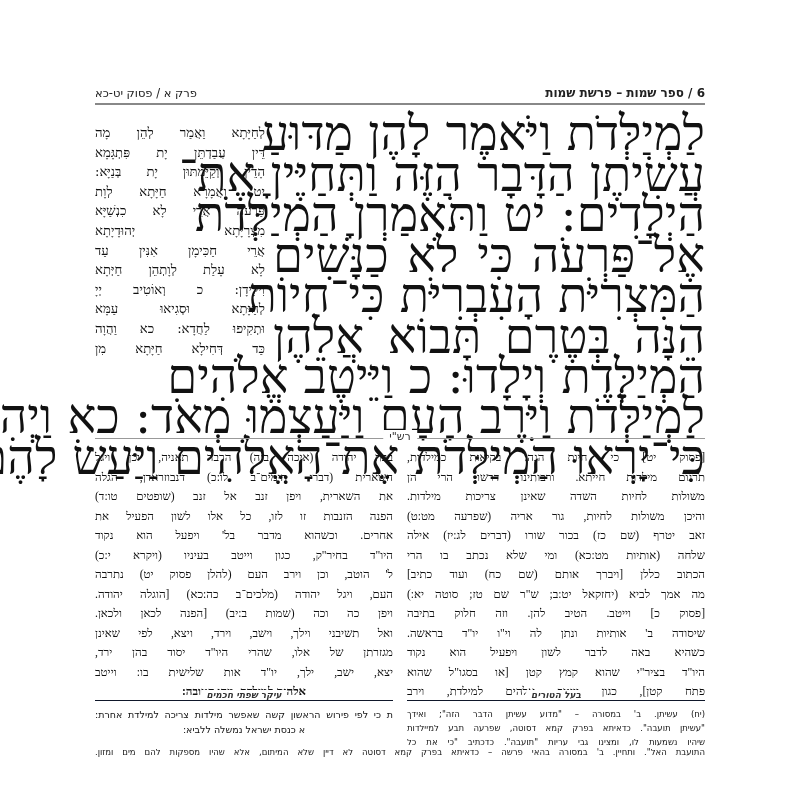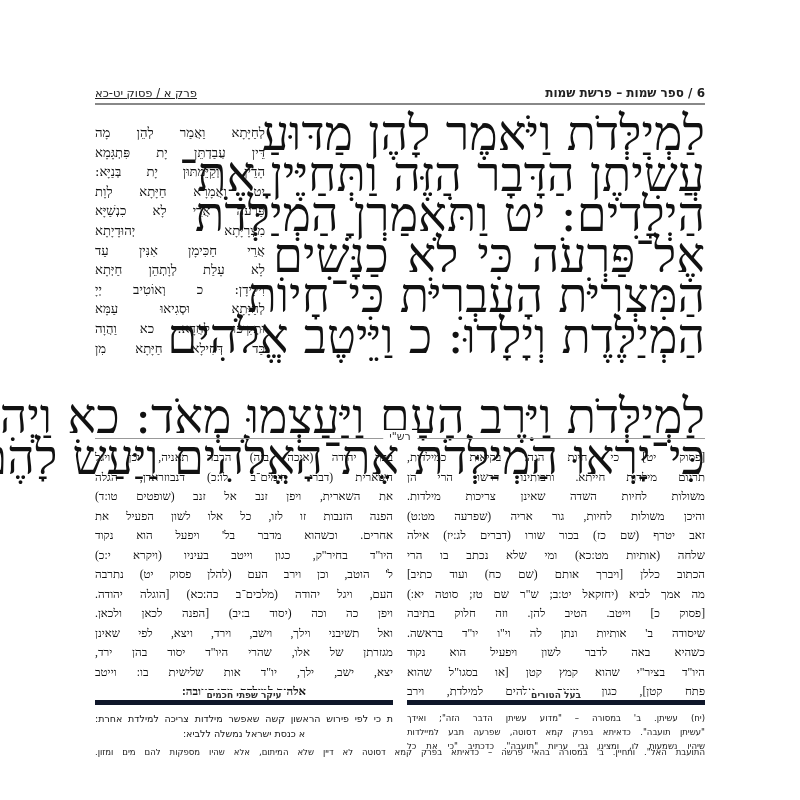--- a/index.html
+++ b/index.html
@@ -1,34 +1,34 @@
 <!DOCTYPE html>
 <html><head>
 <meta charset="utf-8">
 <style>
   html, body { margin:0; padding:0; background:#ffffff; }
   body { width:800px; height:800px; position:relative; overflow:hidden; color:#111; font-family:"DejaVu Serif", serif; }
   .page { position:absolute; left:95px; top:80px; width:610px; height:680px; direction:rtl; }
   .header { position:absolute; top:0; left:0; right:0; height:20px; display:flex; justify-content:space-between; align-items:flex-end; font-family:"DejaVu Sans", sans-serif; font-size:12px; font-weight:bold; color:#222; }
-  .header .left-h { font-weight:normal; font-size:11.5px;text-decoration:underline; }
+  .header .left-h { font-weight:normal; font-size:11.5px; }
   .header-rule { position:absolute; top:23px; left:0; right:0; height:2px; background:#888; }
   .torah { position:absolute; top:33px; right:0; width:432px; font-size:48px; line-height:40.5px; text-align:justify; text-align-last:justify; font-family:"DejaVu Serif", serif; }
   .torah .line { display:block; white-space:nowrap; text-align:justify; text-align-last:justify; }
   .onkelos { position:absolute; top:35px; left:0; width:170px; font-size:13.2px; line-height:19.6px; font-family:"DejaVu Serif", serif;margin-top:8px; }
   .onkelos .line { display:block; white-space:nowrap; text-align:justify; text-align-last:justify; }
   .divider { position:absolute; left:0; right:0; height:1px; background:#999; }
   .divlabel { position:absolute; left:50%; transform:translateX(-50%); background:#fff; padding:0 6px; font-size:11px; font-family:"DejaVu Sans", sans-serif; color:#333; top:-8px; }
   .rashi { position:absolute; top:368px; left:0; right:0; height:230px; display:flex; flex-direction:row; gap:14px; font-family:"DejaVu Sans", sans-serif; font-size:11.6px; line-height:19.5px; }
   .rashi .col { flex:1; }
   .rashi .line { display:block; white-space:nowrap; text-align:justify; text-align-last:justify; overflow:hidden;font-family:Liberation Serif, serif; }
   .rashi .center { text-align:center; text-align-last:center; }
   .bold { font-weight:bold; font-family:"DejaVu Serif", serif; }
   .bottom { position:absolute; top:608px; left:0; right:0; height:70px; display:flex; gap:14px; font-family:"DejaVu Sans", sans-serif; }
   .bottom .col { flex:1; position:relative; }
-  .sect-title { position:relative; height:12px; border-bottom:5px solid #0f172a; margin-bottom:6px; }
+  .sect-title { position:relative; height:12px; border-bottom:1px solid #0f172a; margin-bottom:6px;font-style:italic; }
   .sect-title span { position:absolute; left:50%; top:2px; transform:translateX(-50%); background:#fff; padding:0 5px; font-size:9px; font-weight:bold; color:#333; }
   .baal .line, .ikar .line { display:block; white-space:nowrap; font-size:8.5px; line-height:14px; text-align:justify; text-align-last:justify; overflow:hidden; }
   .ikar .line { font-size:9.5px; line-height:15px; }
   .fullline { position:absolute; top:665px; left:0; right:0; font-size:8.5px; line-height:14px; white-space:nowrap; overflow:hidden; font-family:"DejaVu Sans", sans-serif; text-align:justify; text-align-last:justify; }
 </style>
 </head>
 <body>
 
 <div class="page">
   <div class="header">
@@ -36,20 +36,21 @@
     <span class="left-h">פרק א / פסוק יט-כא</span>
   </div>
   <div class="header-rule"></div>
 
   <div class="torah">
     <span class="line">לַמְיַלְּדֹת וַיֹּאמֶר לָהֶן מַדּוּעַ</span>
     <span class="line">עֲשִׂיתֶן הַדָּבָר הַזֶּה וַתְּחַיֶּיןָ אֶת־</span>
     <span class="line">הַיְלָדִים: יט וַתֹּאמַרְןָ הַמְיַלְּדֹת</span>
     <span class="line">אֶל־פַּרְעֹה כִּי לֹא כַנָּשִׁים</span>
     <span class="line">הַמִּצְרִיֹּת הָעִבְרִיֹּת כִּי־חָיוֹת</span>
+    <span class="line">הֵנָּה בְּטֶרֶם תָּבוֹא אֲלֵהֶן</span>
     <span class="line">הַמְיַלֶּדֶת וְיָלָדוּ: כ וַיֵּיטֶב אֱלֹהִים</span>
   </div>
   <div class="torah" style="top:316px; width:610px;">
     <span class="line">לַמְיַלְּדֹת וַיִּרֶב הָעָם וַיַּעַצְמוּ מְאֹד: כא וַיְהִי</span>
     <span class="line">כִּי־יָרְאוּ הַמְיַלְּדֹת אֶת־הָאֱלֹהִים וַיַּעַשׂ לָהֶם</span>
   </div>
 
   <div class="onkelos">
     <span class="line">לְחַיָּתָא וַאֲמַר לְהֵן מָה</span>
     <span class="line">דֵּין עֲבַדְתֵּן יָת פִּתְגָּמָא</span>
@@ -87,21 +88,21 @@
     </div>
     <div class="col">
       <span class="line">בבת יהודה (איכה ב:ה) הרבה תאניה, וכן ויגל</span>
       <span class="line">השארית (דברי הימים־ב לו:כ) דנבוזראדן, הגלה</span>
       <span class="line">את השארית, ויפן זנב אל זנב (שופטים טו:ד)</span>
       <span class="line">הפנה הזנבות זו לזו, כל אלו לשון הפעיל את</span>
       <span class="line">אחרים. וכשהוא מדבר בל' ויפעל הוא נקוד</span>
       <span class="line">היו"ד בחיר"ק, כגון וייטב בעיניו (ויקרא י:כ)</span>
       <span class="line">ל' הוטב, וכן וירב העם (להלן פסוק יט) נתרבה</span>
       <span class="line">העם, ויגל יהודה (מלכים־ב כה:כא) [הוגלה יהודה.</span>
-      <span class="line">ויפן כה וכה (יסוד ב:יב) [הפנה לכאן ולכאן.</span>
+      <span class="line">ויפן כה וכה (שמות ב:יב) [הפנה לכאן ולכאן.</span>
       <span class="line">ואל תשיבני וילך, וישב, וירד, ויצא, לפי שאינן</span>
       <span class="line">מגזרתן של אלו, שהרי היו"ד יסוד בהן ירד,</span>
       <span class="line">יצא, ישב, ילך, יו"ד אות שלישית בו: וייטב</span>
       <span class="line center bold">אלהים למילדת. מהו הטובה:</span>
     </div>
   </div>
 
   <div class="bottom">
     <div class="col baal">
       <div class="sect-title">

